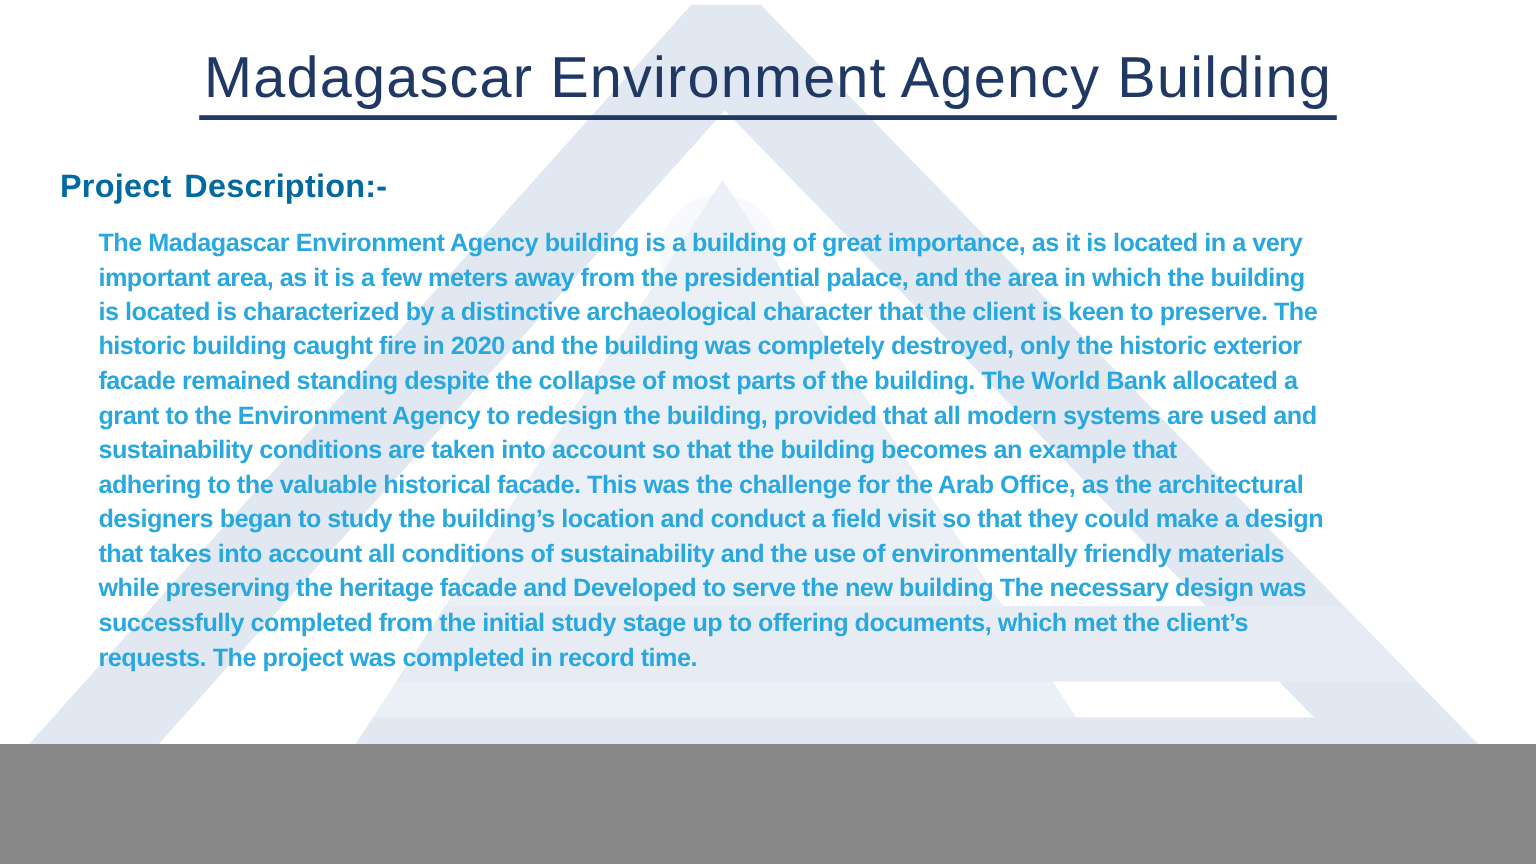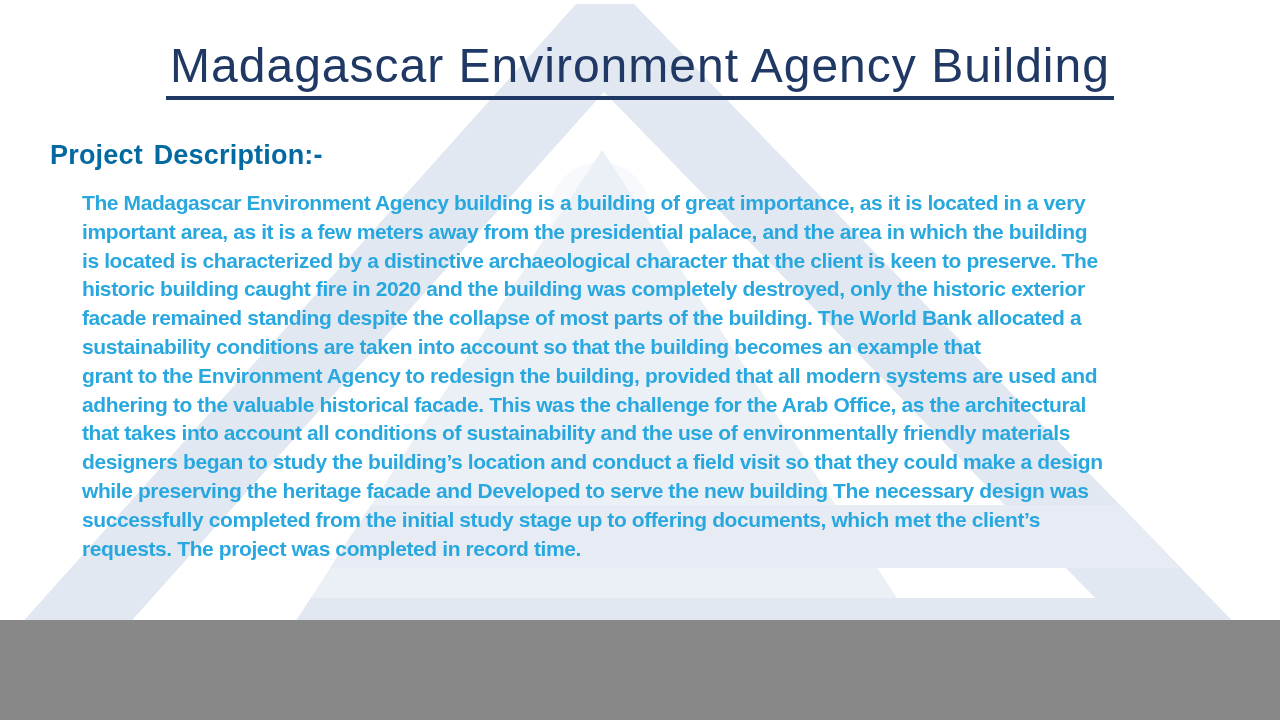--- a/index.html
+++ b/index.html
@@ -74,24 +74,24 @@
     </div>
 
     <div class="section-heading">Project Description:-</div>
 
     <div class="body-text">
       <div class="body-line">The Madagascar Environment Agency building is a building of great importance, as it is located in a very</div>
       <div class="body-line">important area, as it is a few meters away from the presidential palace, and the area in which the building</div>
       <div class="body-line">is located is characterized by a distinctive archaeological character that the client is keen to preserve. The</div>
       <div class="body-line">historic building caught fire in 2020 and the building was completely destroyed, only the historic exterior</div>
       <div class="body-line">facade remained standing despite the collapse of most parts of the building. The World Bank allocated a</div>
+      <div class="body-line">grant to the Environment Agency to redesign the building, provided that all modern systems are used and</div>
       <div class="body-line">sustainability conditions are taken into account so that the building becomes an example that</div>
-      <div class="body-line">grant to the Environment Agency to redesign the building, provided that all modern systems are used and</div>
       <div class="body-line">adhering to the valuable historical facade. This was the challenge for the Arab Office, as the architectural</div>
+      <div class="body-line">designers began to study the building’s location and conduct a field visit so that they could make a design</div>
       <div class="body-line">that takes into account all conditions of sustainability and the use of environmentally friendly materials</div>
-      <div class="body-line">designers began to study the building’s location and conduct a field visit so that they could make a design</div>
       <div class="body-line">while preserving the heritage facade and Developed to serve the new building The necessary design was</div>
       <div class="body-line">successfully completed from the initial study stage up to offering documents, which met the client’s</div>
       <div class="body-line">requests. The project was completed in record time.</div>
     </div>
   </div>
 
 </div>
 
 </body></html>

